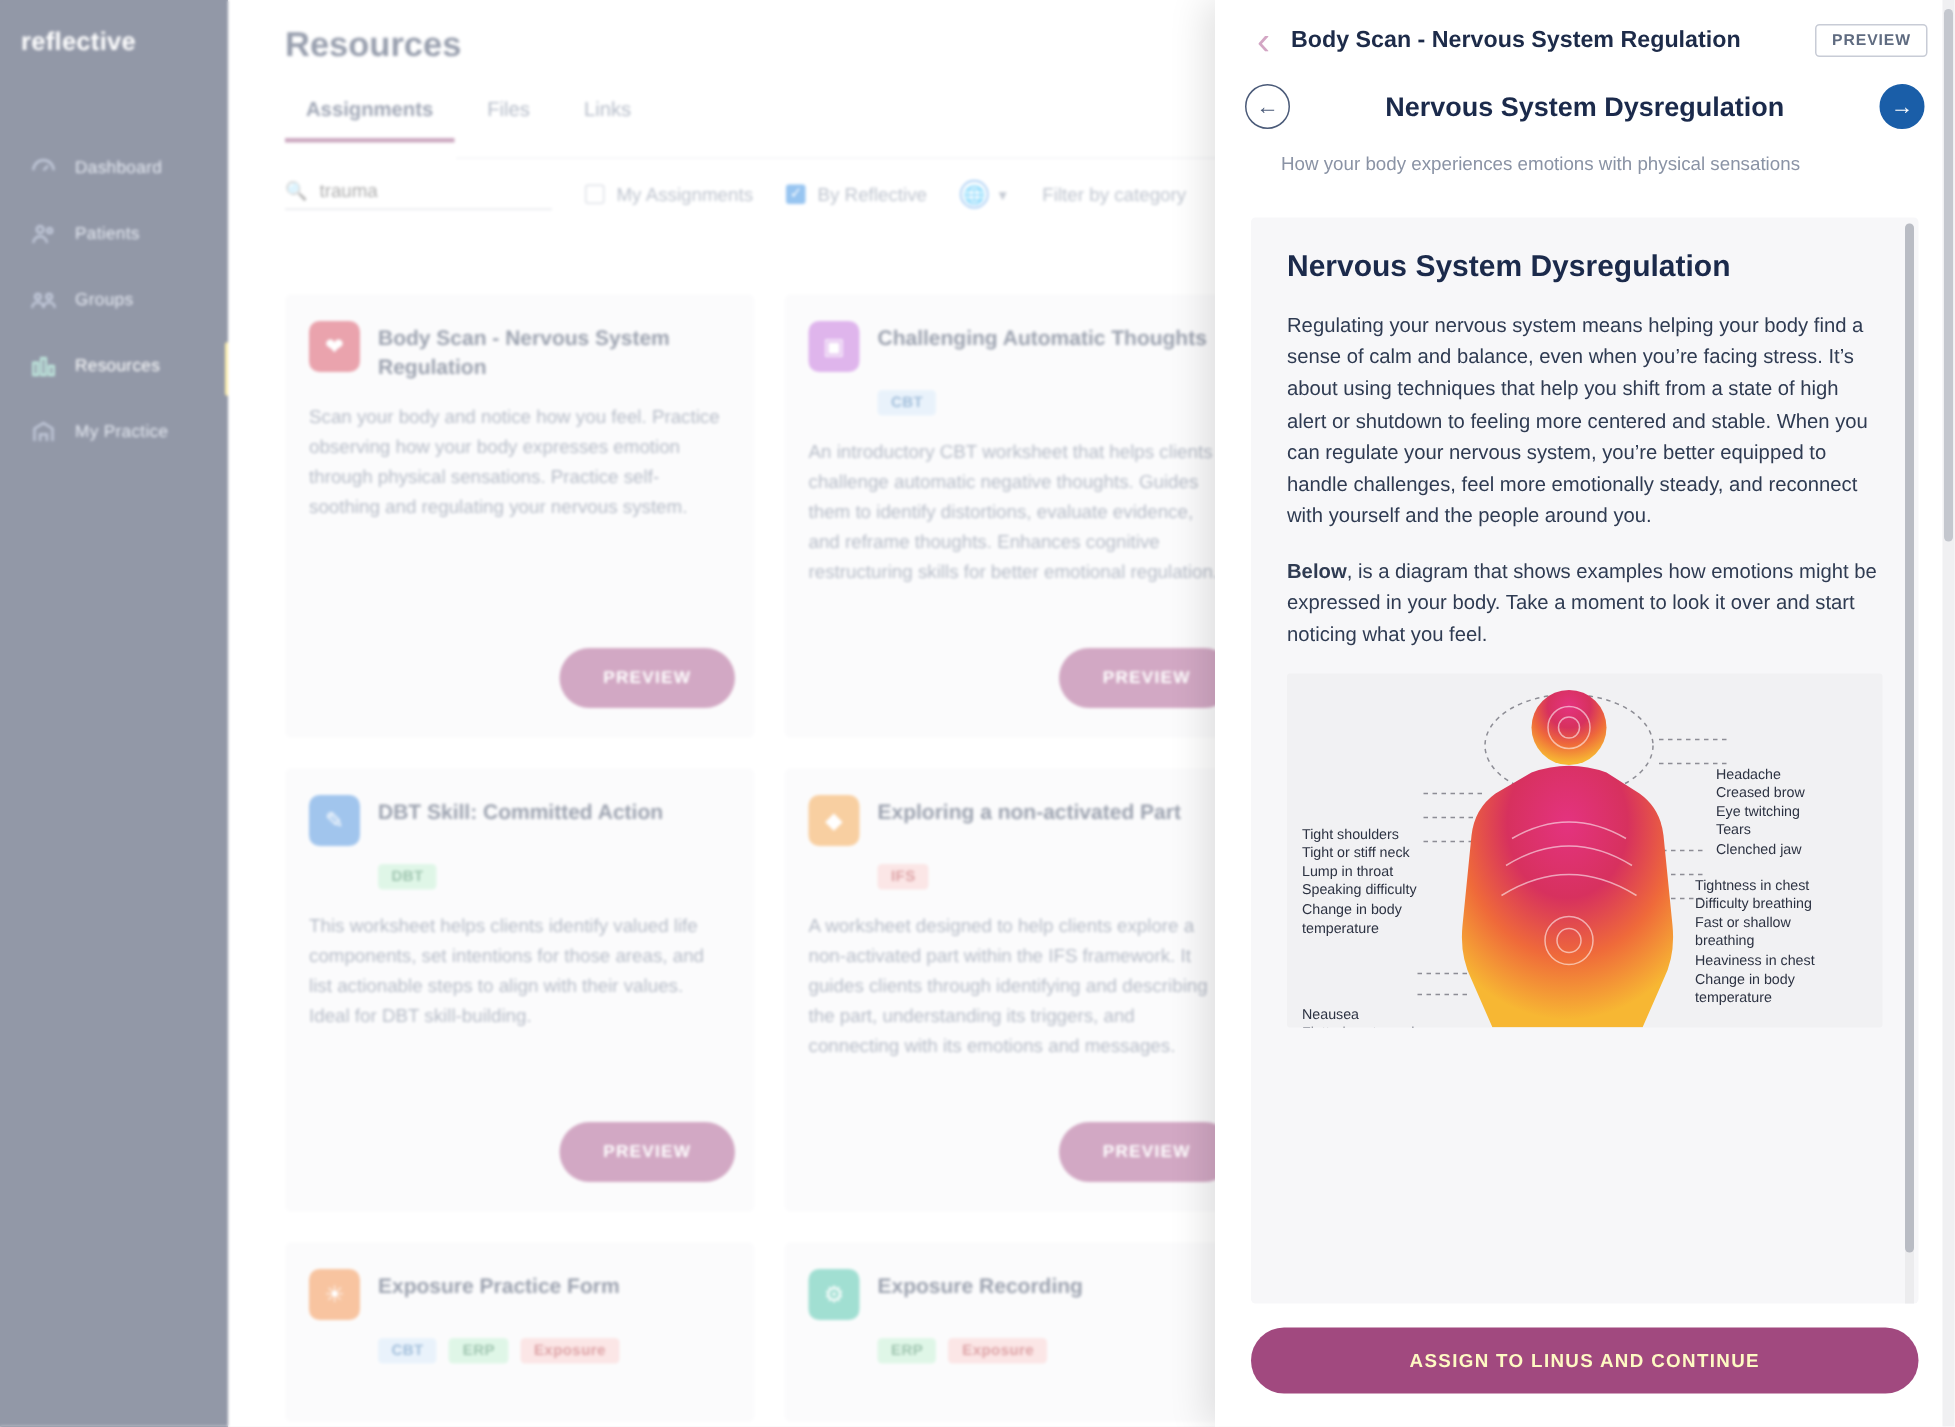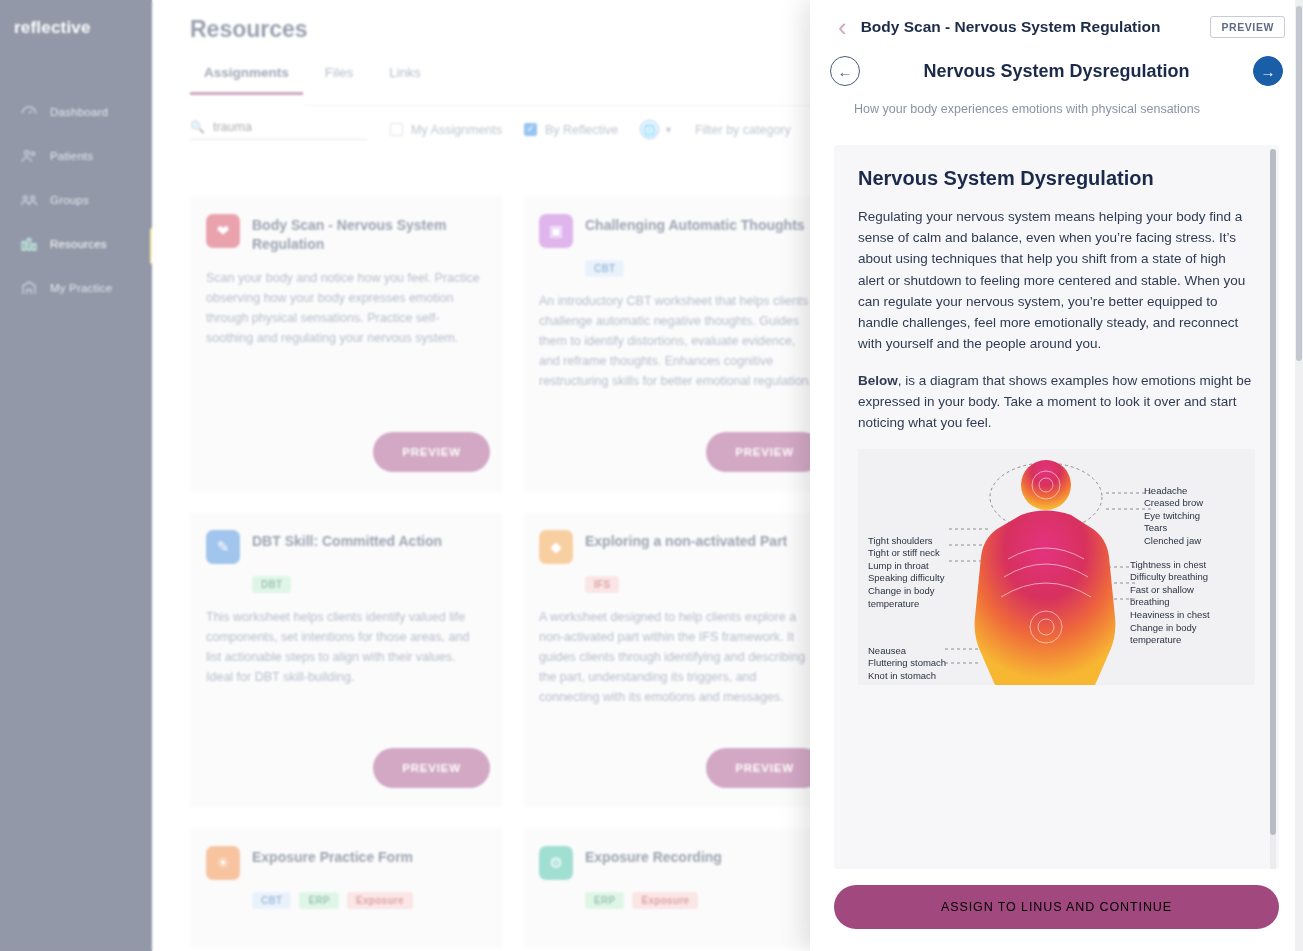--- a/index.html
+++ b/index.html
@@ -130,26 +130,26 @@
     padding:22px 24px 0 24px; flex:1; overflow:hidden; position:relative;
   }
   .cc-h { font-size:20px; font-weight:700; color:#1b2a4b; margin-bottom:16px;}
   .cc-p { font-size:13.5px; line-height:1.56; color:#2f3b52; margin-bottom:16px;}
   .cc-p b { font-weight:700;margin-top:44px; }
 
   .body-fig {
     margin-top:10px; height:236px; background:#f1f1f3; border-radius:2px;
     position:relative; overflow:hidden;
   }
-  .fig-note { position:absolute; font-size:9.5px; line-height:1.32; color:#2c3242; white-space:pre-line;}
+  .fig-note { position:absolute; font-size:9.5px; line-height:1.32; color:#2c3242; white-space:pre-line;margin-top:26px;}
 
   .assign-wrap { padding:16px 24px 22px 24px; background:#fff; }
   .assign-btn {
-    width:100%; height:44px; border-radius:22px; background:#a1497f; color:#000000;
-    font-size:12.5px; font-weight:400; letter-spacing:.9px;
+    width:100%; height:44px; border-radius:22px; background:#a1497f; color:#fef9c3;
+    font-size:12.5px; font-weight:700; letter-spacing:.9px;
     display:flex;align-items:center;justify-content:center; cursor:pointer;
   }
 
   
   .sb-track { position:absolute; right:3px; top:4px; width:6px; height:862px; background:#ececee; border-radius:3px;}
   .sb-thumb { position:absolute; right:3px; top:4px; width:6px; height:686px; background:#b9bcc4; border-radius:3px;}
   .sb-outer-track { position:absolute; right:0; top:0; width:8px; height:951px; background:#f0f0f2;}
   .sb-outer-thumb { position:absolute; right:1px; top:6px; width:6px; height:355px; background:#c4c7ce; border-radius:3px;}
 </style>
 </head>
@@ -381,21 +381,21 @@
         <g stroke="#ffffff" fill="none" stroke-width="1" opacity=".55">
           <circle cx="188" cy="36" r="14"></circle>
             <circle cx="188" cy="36" r="7"></circle>
           <path d="M150 110 q38 -22 76 0"></path>
             <path d="M146 128 q42 -26 84 0"></path>
           <path d="M143 148 q45 -28 90 0"></path>
           <circle cx="188" cy="178" r="16"></circle>
             <circle cx="188" cy="178" r="8"></circle>
         </g>
       </svg>
-      <div class="fig-note" style="left:10px;top:86px">Tight shoulders
+      <div class="fig-note" style="left:10px;top:76px">Tight shoulders
 Tight or stiff neck
 Lump in throat
 Speaking difficulty
 Change in body
 temperature</div>
       <div class="fig-note" style="left:10px;top:196px">Neausea
 Fluttering stomach
 Knot in stomach</div>
       <div class="fig-note" style="left:286px;top:36px">Headache
 Creased brow

